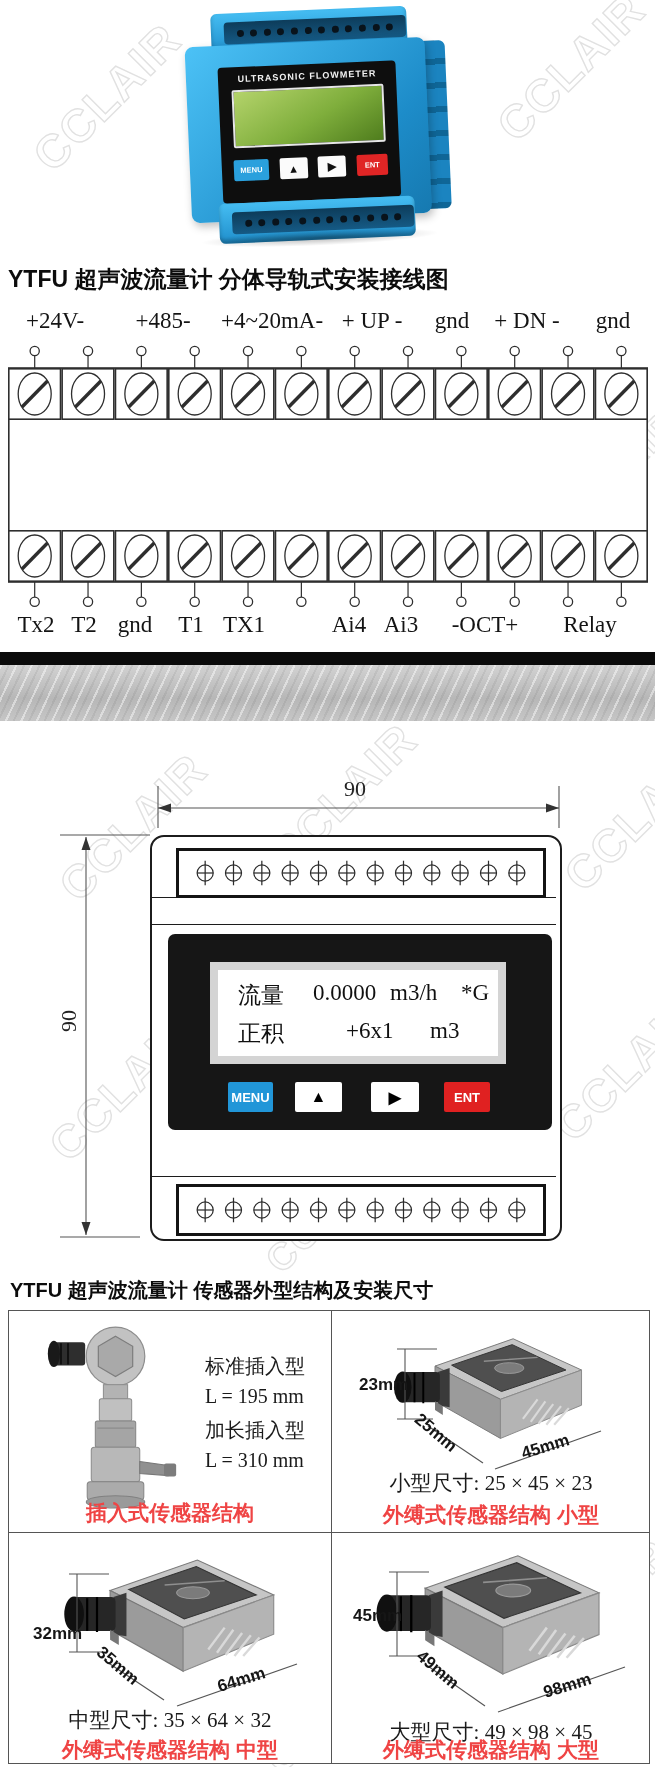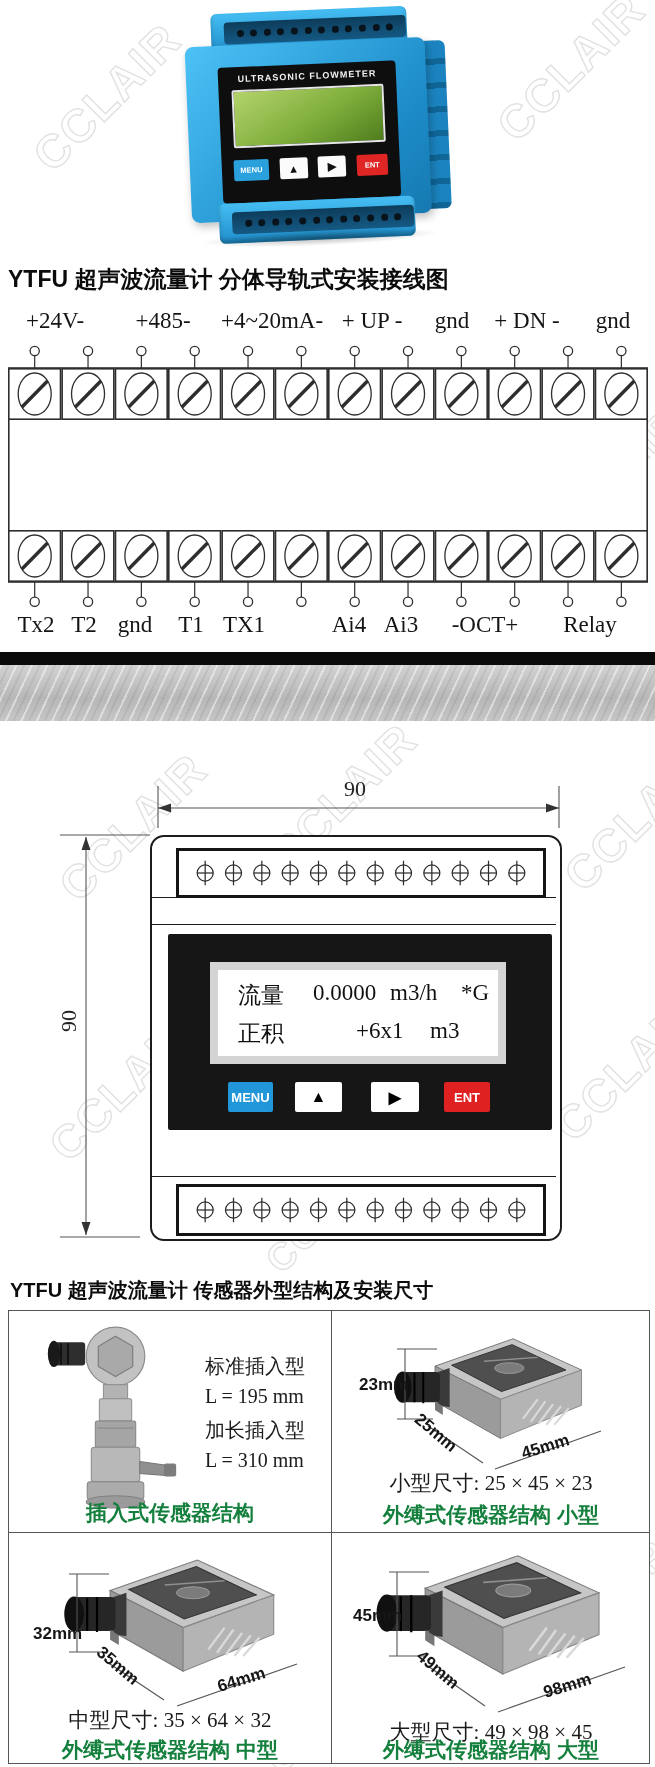--- a/index.html
+++ b/index.html
@@ -57,34 +57,34 @@
   .banner-text{position:absolute;left:22px;top:668px;font-size:38px;font-weight:700;
       color:#a31818;text-shadow:1px 2px 0 rgba(80,10,10,.45);z-index:2;}
 
   
   .device{position:absolute;left:150px;top:835px;width:408px;height:402px;
       border:2.5px solid #1c1c1c;border-radius:14px;background:#fff;}
   .seam{position:absolute;left:152px;width:404px;height:0;border-top:1.6px solid #1c1c1c;}
   .strip{position:absolute;left:176px;width:364px;border:3px solid #141414;background:#fff;
       display:flex;align-items:center;justify-content:center;}
   .strip svg{display:block;}
-  .panel{position:absolute;left:168px;top:934px;width:384px;height:196px;background:#161616;border-radius:2px;}
+  .panel{position:absolute;left:168px;top:934px;width:384px;height:196px;background:#161616;border-radius:7px;}
   .lcd-frame{position:absolute;left:42px;top:28px;width:280px;height:86px;border:8px solid #d4d4d4;background:#fff;}
   .lcd-frame span{position:absolute;font-family:"Liberation Serif",serif;font-size:23px;color:#101010;white-space:nowrap;}
   .dbtn{position:absolute;top:148px;height:30px;border-radius:2px;display:flex;align-items:center;
       justify-content:center;font-weight:700;}
   .dim-num{position:absolute;font-family:"Liberation Serif",serif;font-size:22px;color:#222;}
   .overlay-svg{position:absolute;left:0;top:770px;}
 
   
   .grid{position:absolute;left:8px;top:1310px;width:640px;height:452px;border:1.5px solid #555;background:#fff;}
   .grid .vdiv{position:absolute;left:322px;top:0;width:0;height:100%;border-left:1.5px solid #555;}
   .grid .hdiv{position:absolute;left:0;top:221px;width:100%;height:0;border-top:1.5px solid #555;}
   .cell{position:absolute;overflow:hidden;}
-  .caption{position:absolute;left:0;width:100%;text-align:center;font-weight:700;font-size:21px;color:#15803d;}
+  .caption{position:absolute;left:0;width:100%;text-align:center;font-weight:700;font-size:21px;color:#ef4444;}
   .sizes{position:absolute;left:0;width:100%;text-align:center;font-family:"Liberation Serif",serif;
          font-size:21px;color:#1a1a1a;}
   .dim-label{position:absolute;font-weight:700;font-size:17px;color:#161616;white-space:nowrap;}
   .ins-line{position:absolute;left:196px;font-family:"Liberation Serif",serif;font-size:20px;color:#1a1a1a;white-space:nowrap;}
   .cell svg{position:absolute;}
 </style>
 </head>
 <body>
 
 <svg width="0" height="0" style="position:absolute" aria-hidden="true">
@@ -348,21 +348,21 @@
     </svg>
   </div>
 
   <div class="panel">
     <div class="lcd-frame">
       <span style="left:20px;top:10px;">流量</span>
       <span style="left:95px;top:10px;">0.0000</span>
       <span style="left:172px;top:10px;">m3/h</span>
       <span style="left:243px;top:10px;">*G</span>
       <span style="left:20px;top:48px;">正积</span>
-      <span style="left:138px;top:48px;">+6x1</span>
+      <span style="left:128px;top:48px;">+6x1</span>
       <span style="left:212px;top:48px;">m3</span>
     </div>
     <div class="dbtn" style="left:60px;width:45px;background:#2196d8;color:#fff;font-size:13px;">MENU</div>
     <div class="dbtn" style="left:127px;width:47px;background:#fff;color:#000;font-size:16px;">▲</div>
     <div class="dbtn" style="left:203px;width:48px;background:#fff;color:#000;font-size:16px;">▶</div>
     <div class="dbtn" style="left:276px;width:46px;background:#e02121;color:#fff;font-size:13px;">ENT</div>
   </div>
 
   <div class="sec-title t3">YTFU 超声波流量计 传感器外型结构及安装尺寸</div>
 

